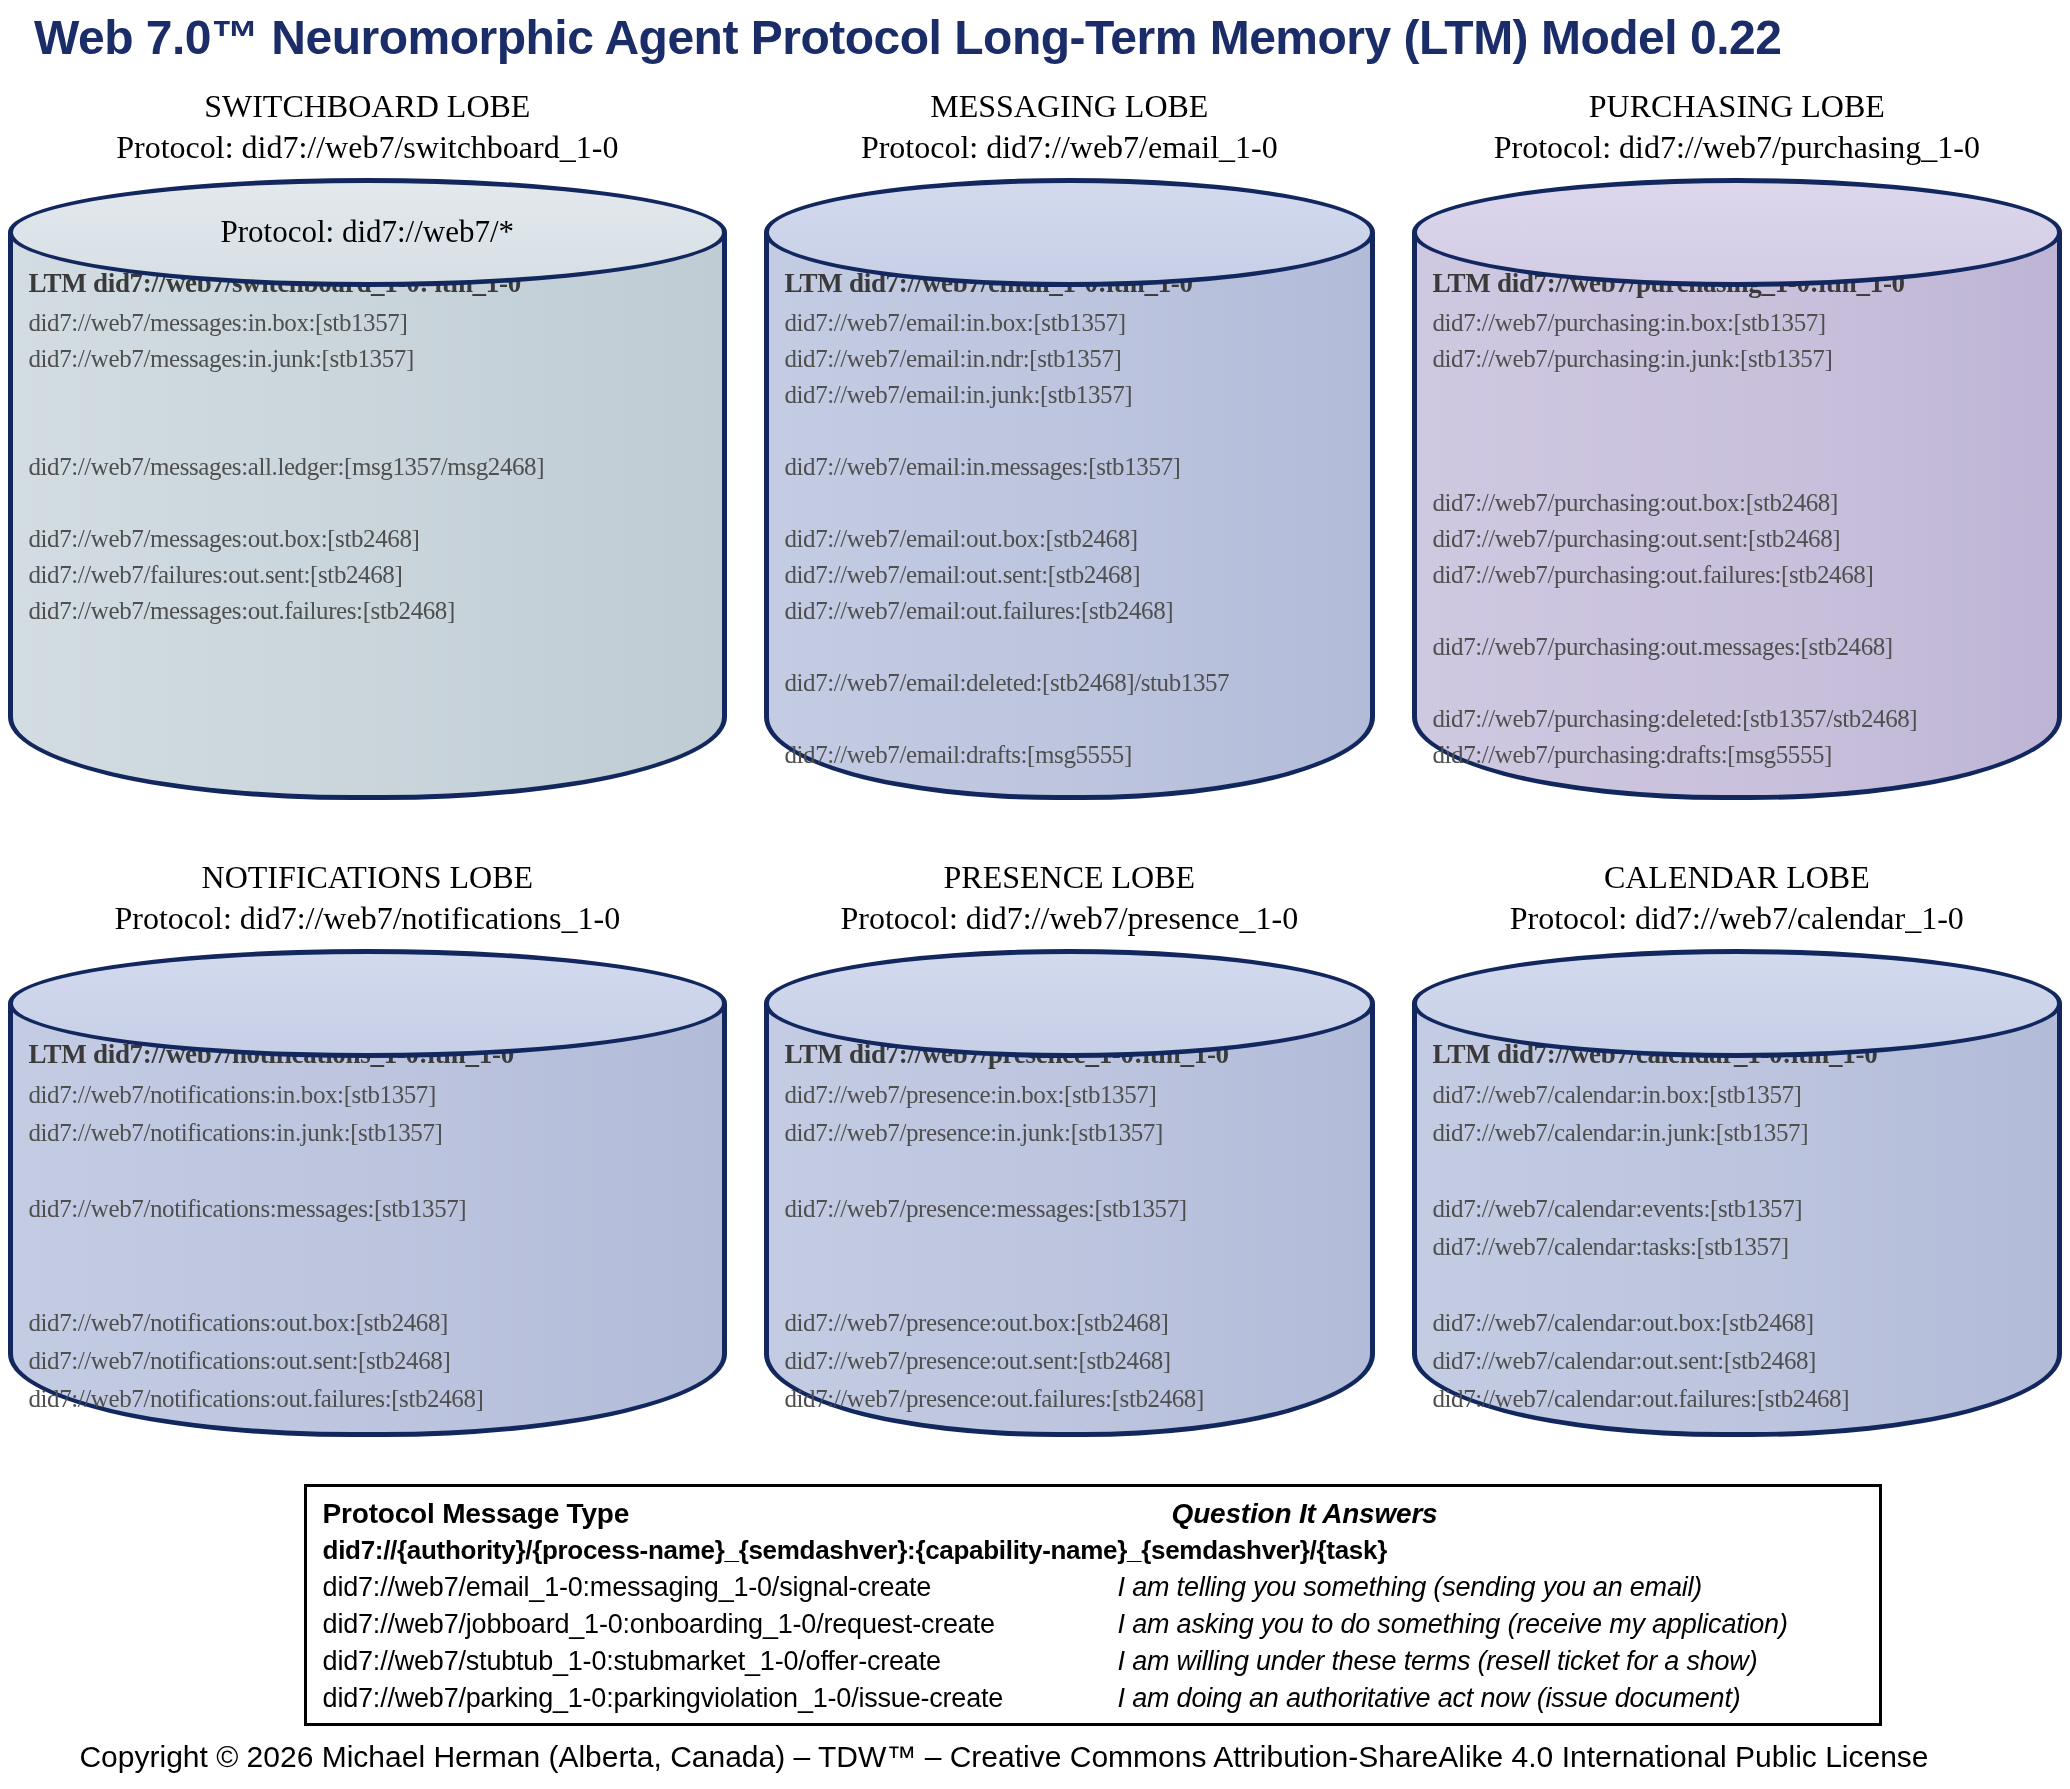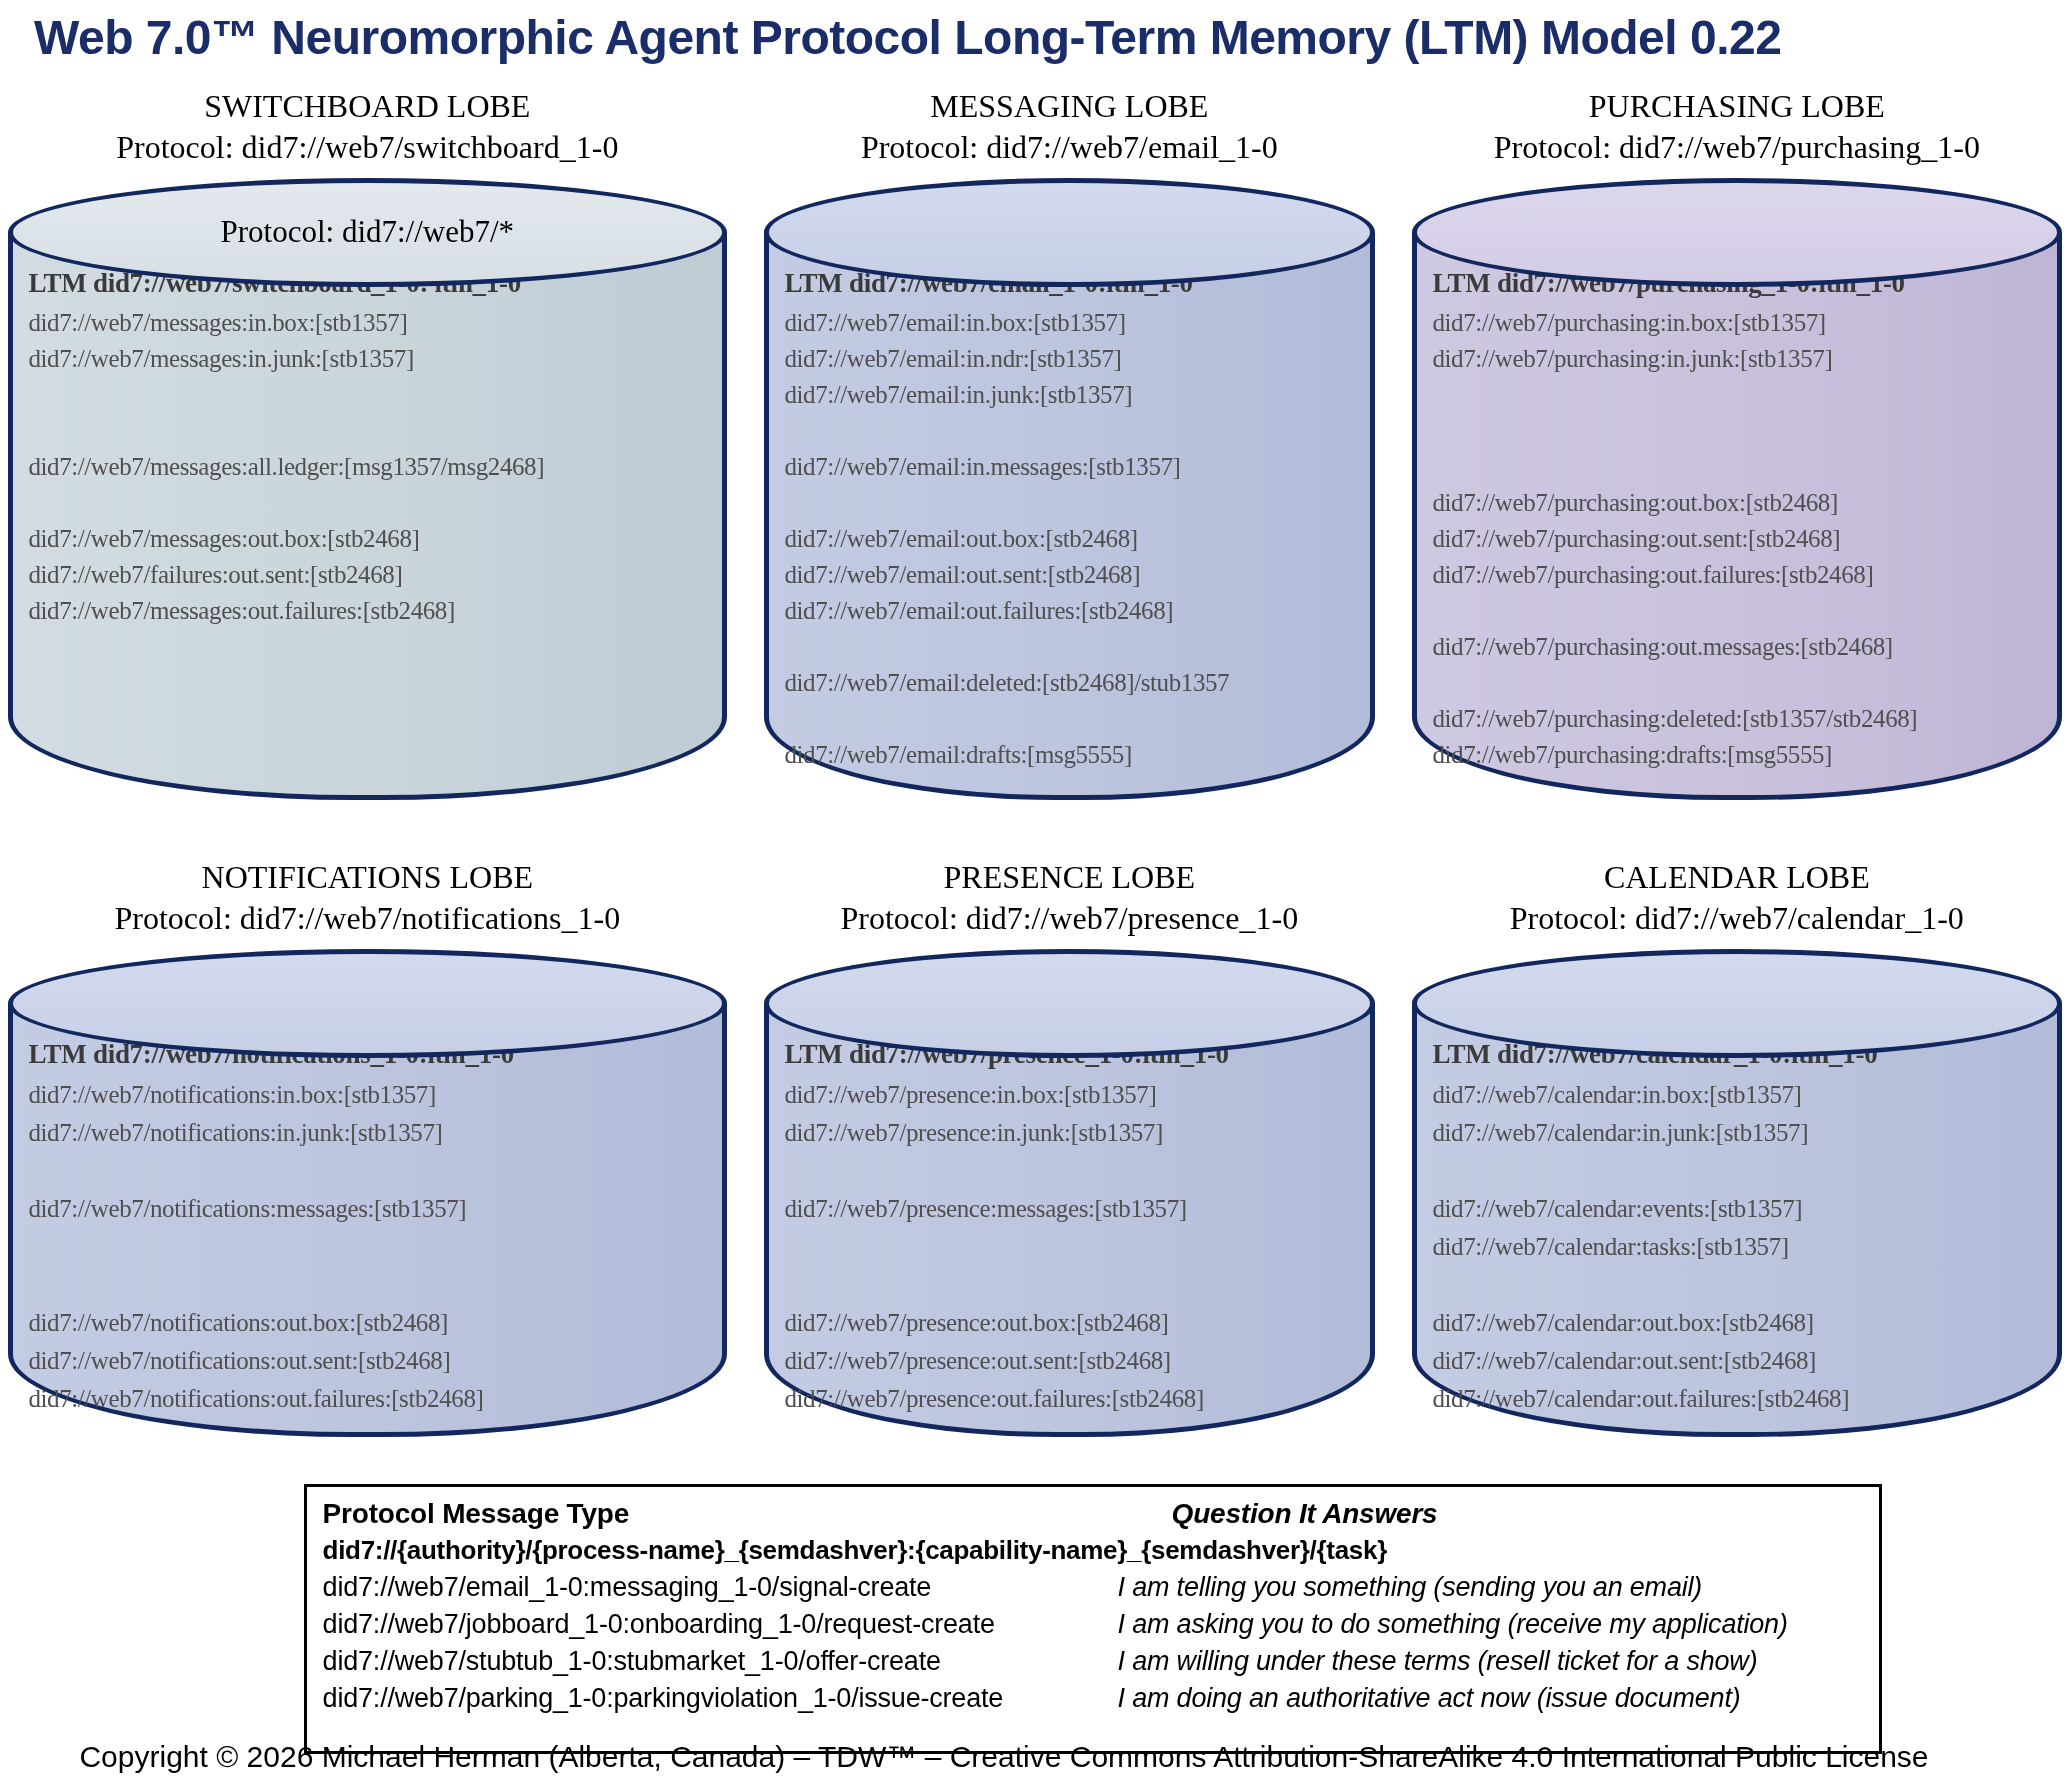--- a/index.html
+++ b/index.html
@@ -44,21 +44,21 @@
   .ltm-header{
     font-weight:bold;font-size:27px;line-height:43px;color:#3a3a3a;
     white-space:nowrap;letter-spacing:-0.3px;
   }
   .line{
     font-size:25px;color:#4f4f4f;white-space:nowrap;letter-spacing:-0.4px;
   }
   .row1 .line{line-height:36px;height:36px;}
   .row2 .line{line-height:38px;height:38px;}
   .msg-table{
-    position:absolute;left:304px;top:1484px;width:1578px;height:270px;
+    position:absolute;left:304px;top:1484px;width:1578px;height:242px;
     border:3.9px solid #000;box-sizing:border-box;background:#fff;
     padding:7.8px 15.6px 0 15.6px;
   }
   .t-row{display:grid;grid-template-columns:795px 1fr;font-size:27px;line-height:37px;}
   .t-head{font-weight:bold;font-size:28px;}
   .t-head .t-cell-right{padding-left:54px;}
   .t-pattern{font-weight:bold;font-size:26px;line-height:37px;white-space:nowrap;letter-spacing:-0.3px;}
   .t-cell-left{white-space:nowrap;letter-spacing:-0.2px;}
   .t-cell-right{font-style:italic;white-space:nowrap;letter-spacing:-0.2px;}
   .footer{

